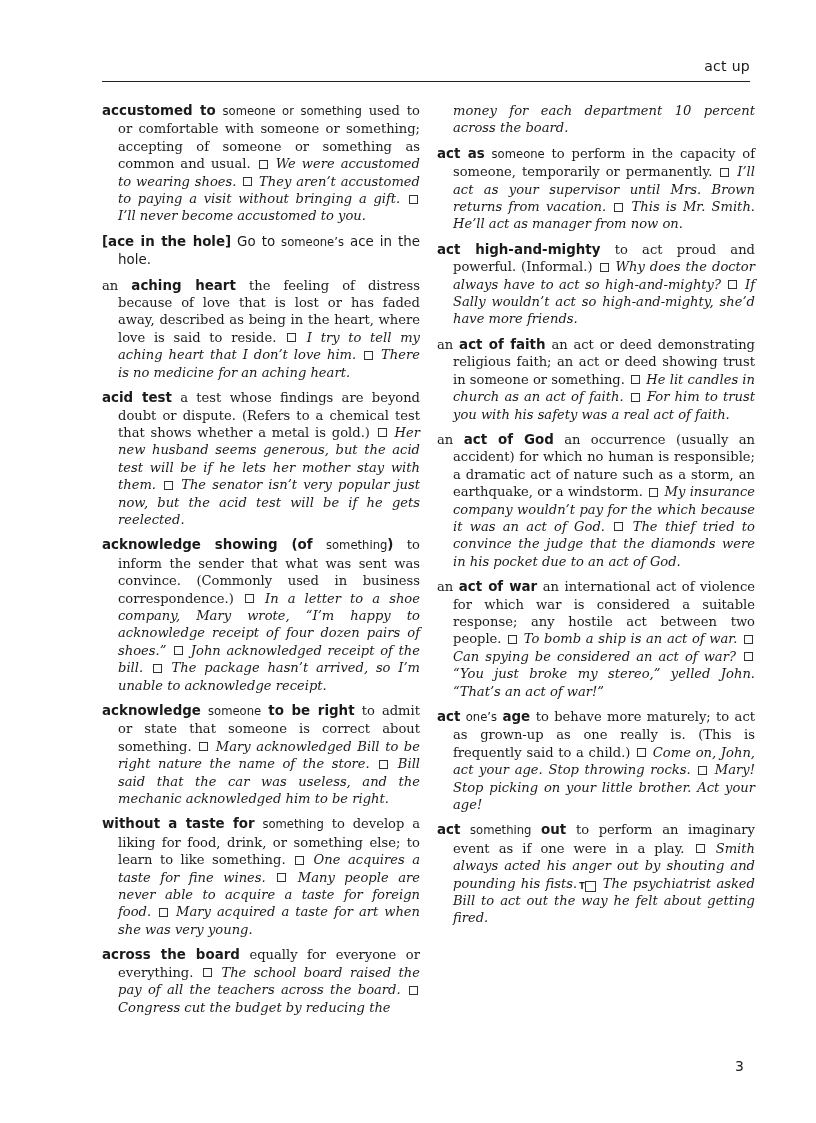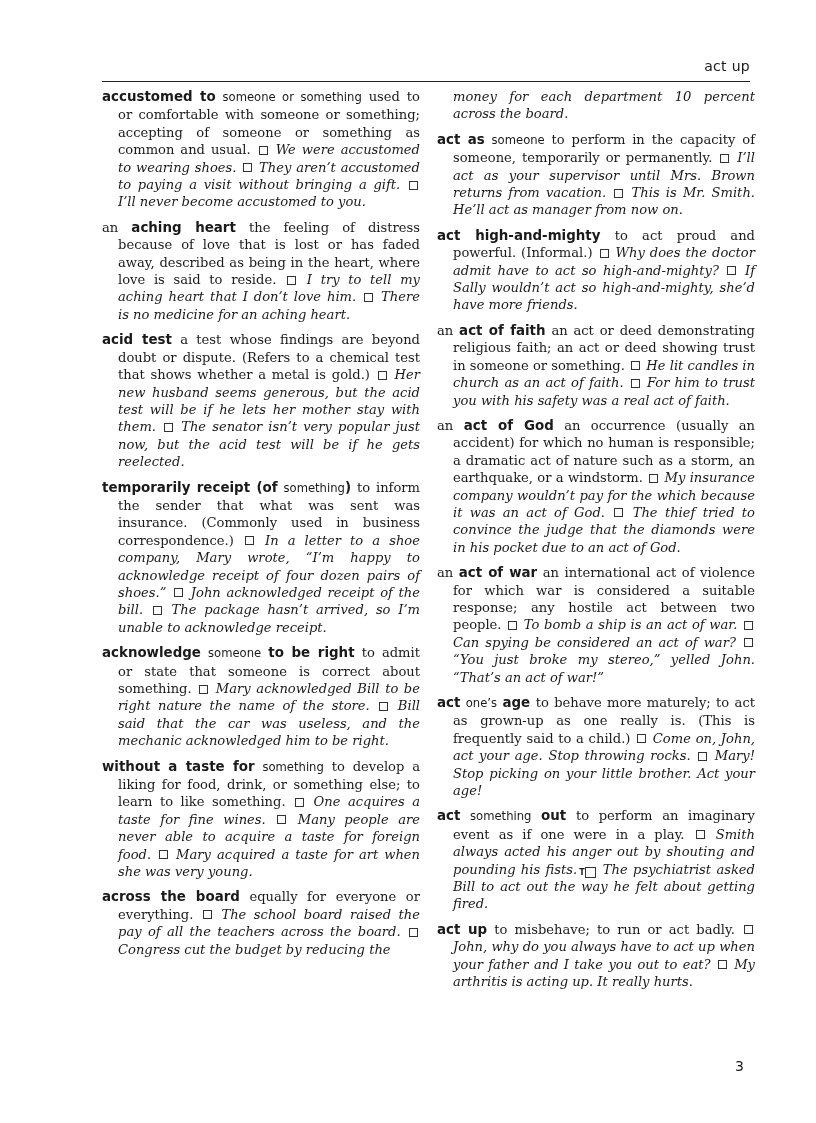--- a/index.html
+++ b/index.html
@@ -2,21 +2,21 @@
 <html><head>
 <meta charset="utf-8">
 <style>
   html, body { margin: 0; padding: 0; background: #ffffff; }
   body { width: 816px; height: 1123px; position: relative; overflow: hidden; color: #1a1a1a; }
   .running-head {
     position: absolute; left: 102px; top: 58px; width: 648px; text-align: right;
     font-family: "DejaVu Sans", sans-serif; font-size: 14px; letter-spacing: 0.3px;
   }
   .rule { position: absolute; left: 102px; top: 81px; width: 648px; height: 0; border-top: 1.6px solid #222; }
-  .col { position: absolute; top: 88px; width: 318px; }
+  .col { position: absolute; top: 102px; width: 318px; }
   .col-left { left: 102px; }
   .col-right { left: 437px; }
   .entry {
     font-family: "DejaVu Serif", serif; font-size: 13.1px; line-height: 17.4px;
     text-align: justify; margin: 0 0 8px 0; padding-left: 16px; text-indent: -16px;
     hyphens: manual;
   }
   .entry.cont { padding-left: 16px; text-indent: 0; }
   .hw { font-family: "DejaVu Sans", sans-serif; font-weight: bold; font-size: 13.4px; }
   .pl { font-family: "DejaVu Sans", sans-serif; font-size: 11.6px; font-weight: normal; }
@@ -48,20 +48,26 @@
     <span class="pl">someone or something</span>
     <span>used to or comfortable with someone or something; accepting of someone or something as common and usual.</span>
     <span class="box"></span>
     <span class="ex">We were accustomed to wearing shoes.</span>
     <span class="box"></span>
     <span class="ex">They aren’t accustomed to paying a visit without bringing a gift.</span>
     <span class="box"></span>
     <span class="ex">I’ll never become accustomed to you.</span>
   </p>
 
+  <p class="entry">
+    <span class="hw">[ace in the hole]</span>
+    <span class="gw">Go to</span>
+    <span class="pl">someone’s</span>
+    <span class="gw">ace in the hole.</span>
+  </p>
 
   <p class="entry">
     <span>an</span>
     <span class="hw">aching heart</span>
     <span>the feeling of distress because of love that is lost or has faded away, described as being in the heart, where love is said to reside.</span>
     <span class="box"></span>
     <span class="ex">I try to tell my aching heart that I don’t love him.</span>
     <span class="box"></span>
     <span class="ex">There is no medicine for an aching heart.</span>
   </p>
@@ -69,23 +75,23 @@
   <p class="entry">
     <span class="hw">acid test</span>
     <span>a test whose findings are beyond doubt or dispute. (Refers to a chemical test that shows whether a metal is gold.)</span>
     <span class="box"></span>
     <span class="ex">Her new husband seems generous, but the acid test will be if he lets her mother stay with them.</span>
     <span class="box"></span>
     <span class="ex">The senator isn’t very popular just now, but the acid test will be if he gets reelected.</span>
   </p>
 
   <p class="entry">
-    <span class="hw">temporarily receipt (of</span>
+    <span class="hw">acknowledge showing (of</span>
     <span class="pl">something</span><span class="hw">)</span>
-    <span>to inform the sender that what was sent was insurance. (Commonly used in business correspondence.)</span>
+    <span>to inform the sender that what was sent was convince. (Commonly used in business correspondence.)</span>
     <span class="box"></span>
     <span class="ex">In a letter to a shoe company, Mary wrote, “I’m happy to acknowledge receipt of four dozen pairs of shoes.”</span>
     <span class="box"></span>
     <span class="ex">John acknowledged receipt of the bill.</span>
     <span class="box"></span>
     <span class="ex">The package hasn’t arrived, so I’m unable to acknowledge receipt.</span>
   </p>
 
   <p class="entry">
     <span class="hw">acknowledge</span>
@@ -133,21 +139,21 @@
     <span class="box"></span>
     <span class="ex">I’ll act as your supervisor until Mrs. Brown returns from vacation.</span>
     <span class="box"></span>
     <span class="ex">This is Mr. Smith. He’ll act as manager from now on.</span>
   </p>
 
   <p class="entry">
     <span class="hw">act high-and-mighty</span>
     <span>to act proud and powerful. (Informal.)</span>
     <span class="box"></span>
-    <span class="ex">Why does the doctor admit have to act so high-and-mighty?</span>
+    <span class="ex">Why does the doctor always have to act so high-and-mighty?</span>
     <span class="box"></span>
     <span class="ex">If Sally wouldn’t act so high-and-mighty, she’d have more friends.</span>
   </p>
 
   <p class="entry">
     <span>an</span>
     <span class="hw">act of faith</span>
     <span>an act or deed demonstrating religious faith; an act or deed showing trust in someone or something.</span>
     <span class="box"></span>
     <span class="ex">He lit candles in church as an act of faith.</span>
@@ -192,23 +198,15 @@
     <span class="hw">act</span>
     <span class="pl">something</span>
     <span class="hw">out</span>
     <span>to perform an imaginary event as if one were in a play.</span>
     <span class="box"></span>
     <span class="ex">Smith always acted his anger out by shouting and pounding his fists.</span>
     <span class="tbox">T</span>
     <span class="ex">The psychiatrist asked Bill to act out the way he felt about getting fired.</span>
   </p>
 
-  <p class="entry">
-    <span class="hw">act up</span>
-    <span>to misbehave; to run or act badly.</span>
-    <span class="box"></span>
-    <span class="ex">John, why do you always have to act up when your father and I take you out to eat?</span>
-    <span class="box"></span>
-    <span class="ex">My arthritis is acting up. It really hurts.</span>
-  </p>
 </div>
 
 <div class="page-num">3</div>
 
 </body></html>

